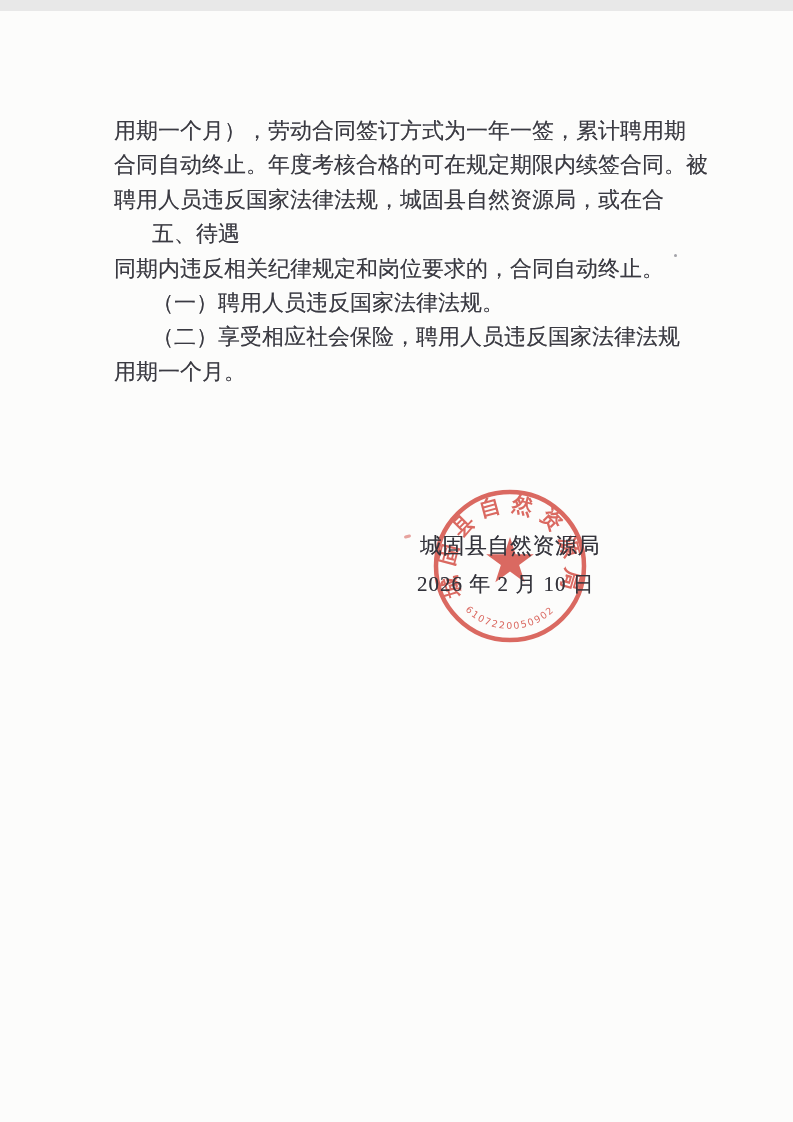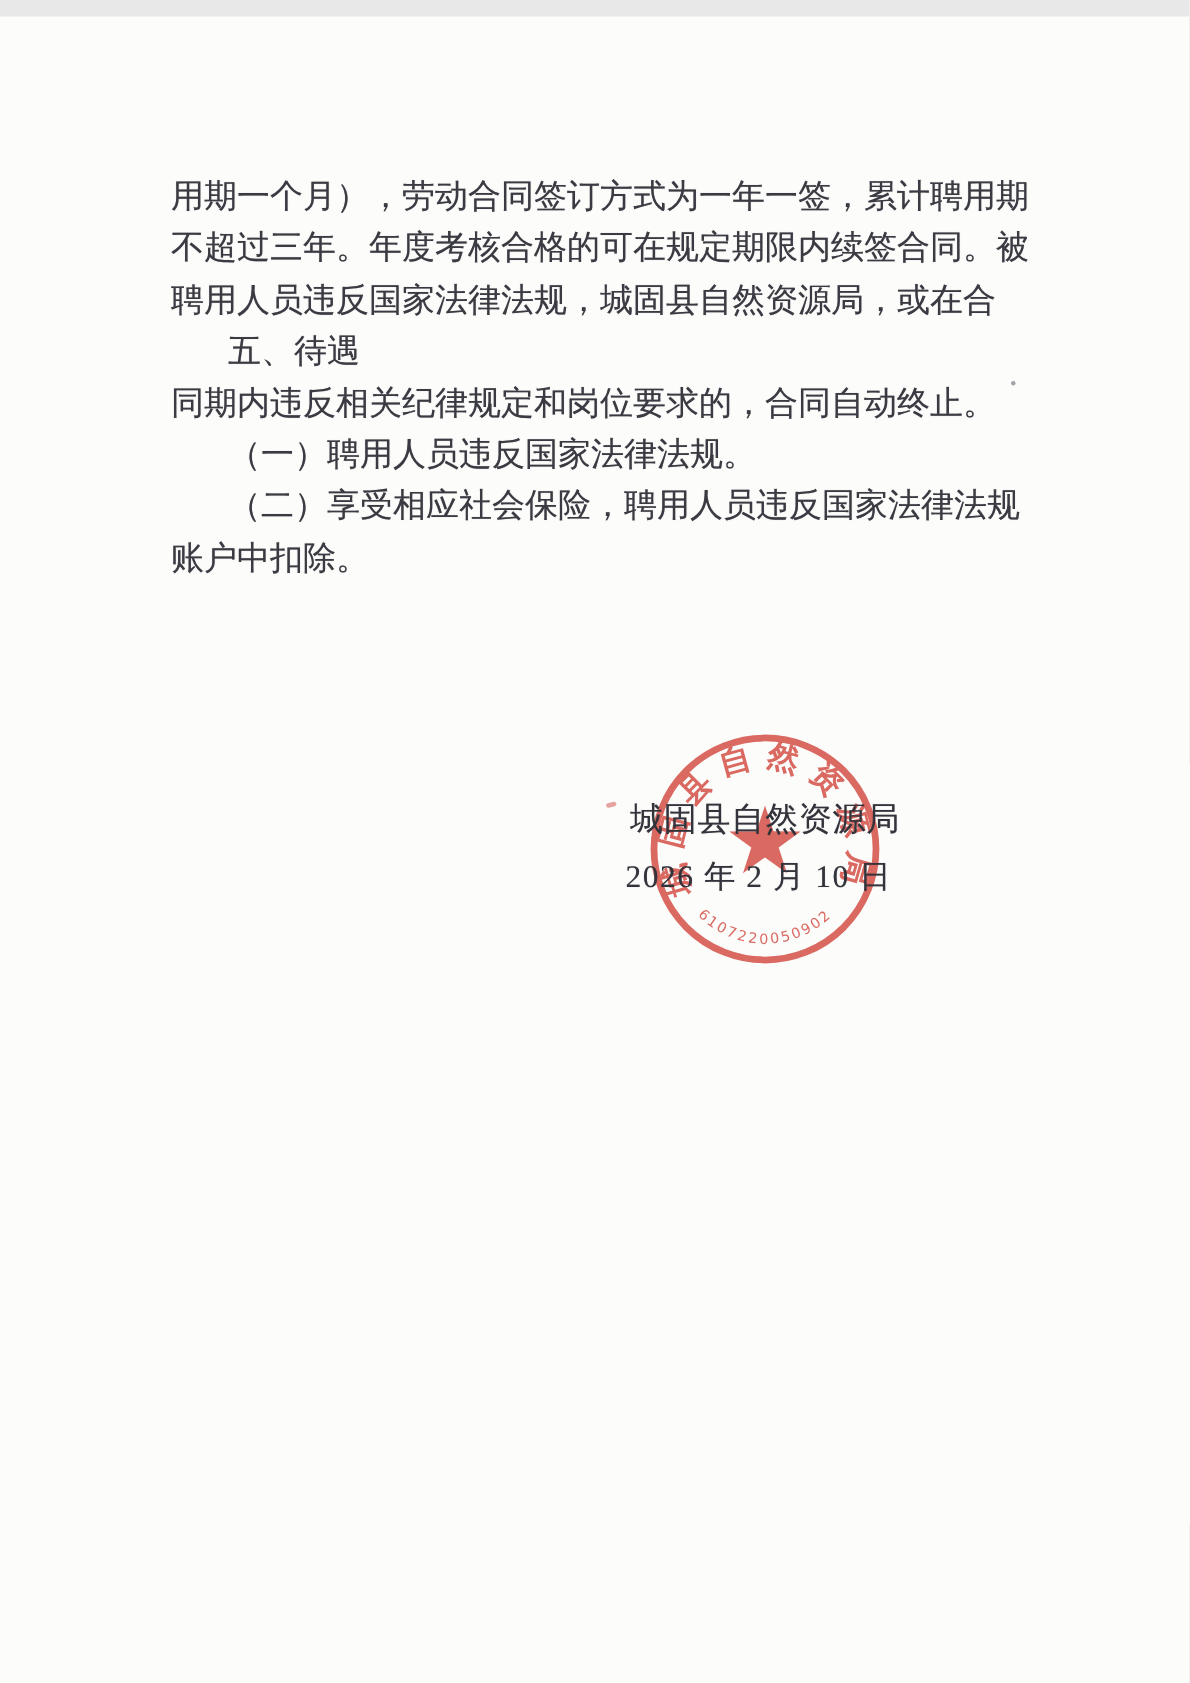--- a/index.html
+++ b/index.html
@@ -97,27 +97,27 @@
     z-index: 1;
   }
 </style>
 </head>
 <body>
 
 <div class="page">
 
   <div class="body-text">
     <div class="text-line">用期一个月），劳动合同签订方式为一年一签，累计聘用期</div>
-    <div class="text-line">不超过三年。年度考核合格的可在规定期限内续签合同。被</div>
+    <div class="text-line">合同自动终止。年度考核合格的可在规定期限内续签合同。被</div>
     <div class="text-line">聘用人员违反国家法律法规，城固县自然资源局，或在合</div>
     <div class="text-line indent">五、待遇</div>
     <div class="text-line">同期内违反相关纪律规定和岗位要求的，合同自动终止。</div>
     <div class="text-line indent">（一）聘用人员违反国家法律法规。</div>
     <div class="text-line indent">（二）享受相应社会保险，聘用人员违反国家法律法规</div>
-    <div class="text-line">账户中扣除。</div>
+    <div class="text-line">用期一个月。</div>
   </div>
 
   <div class="signature-org">城固县自然资源局</div>
   <div class="signature-date">2026 年 2 月 10 日</div>
 
   <svg class="seal" viewBox="0 0 160 160" xmlns="http://www.w3.org/2000/svg">
 
     <circle cx="80" cy="80" r="74" fill="none" stroke="#d6554c" stroke-width="4.5"></circle>
 
     <polygon fill="#d6554c" points="80,51 85.64,68.23 103.78,68.27 89.13,78.97 94.69,96.23 80,85.6 65.31,96.23 70.87,78.97 56.22,68.27 74.36,68.23"></polygon>

